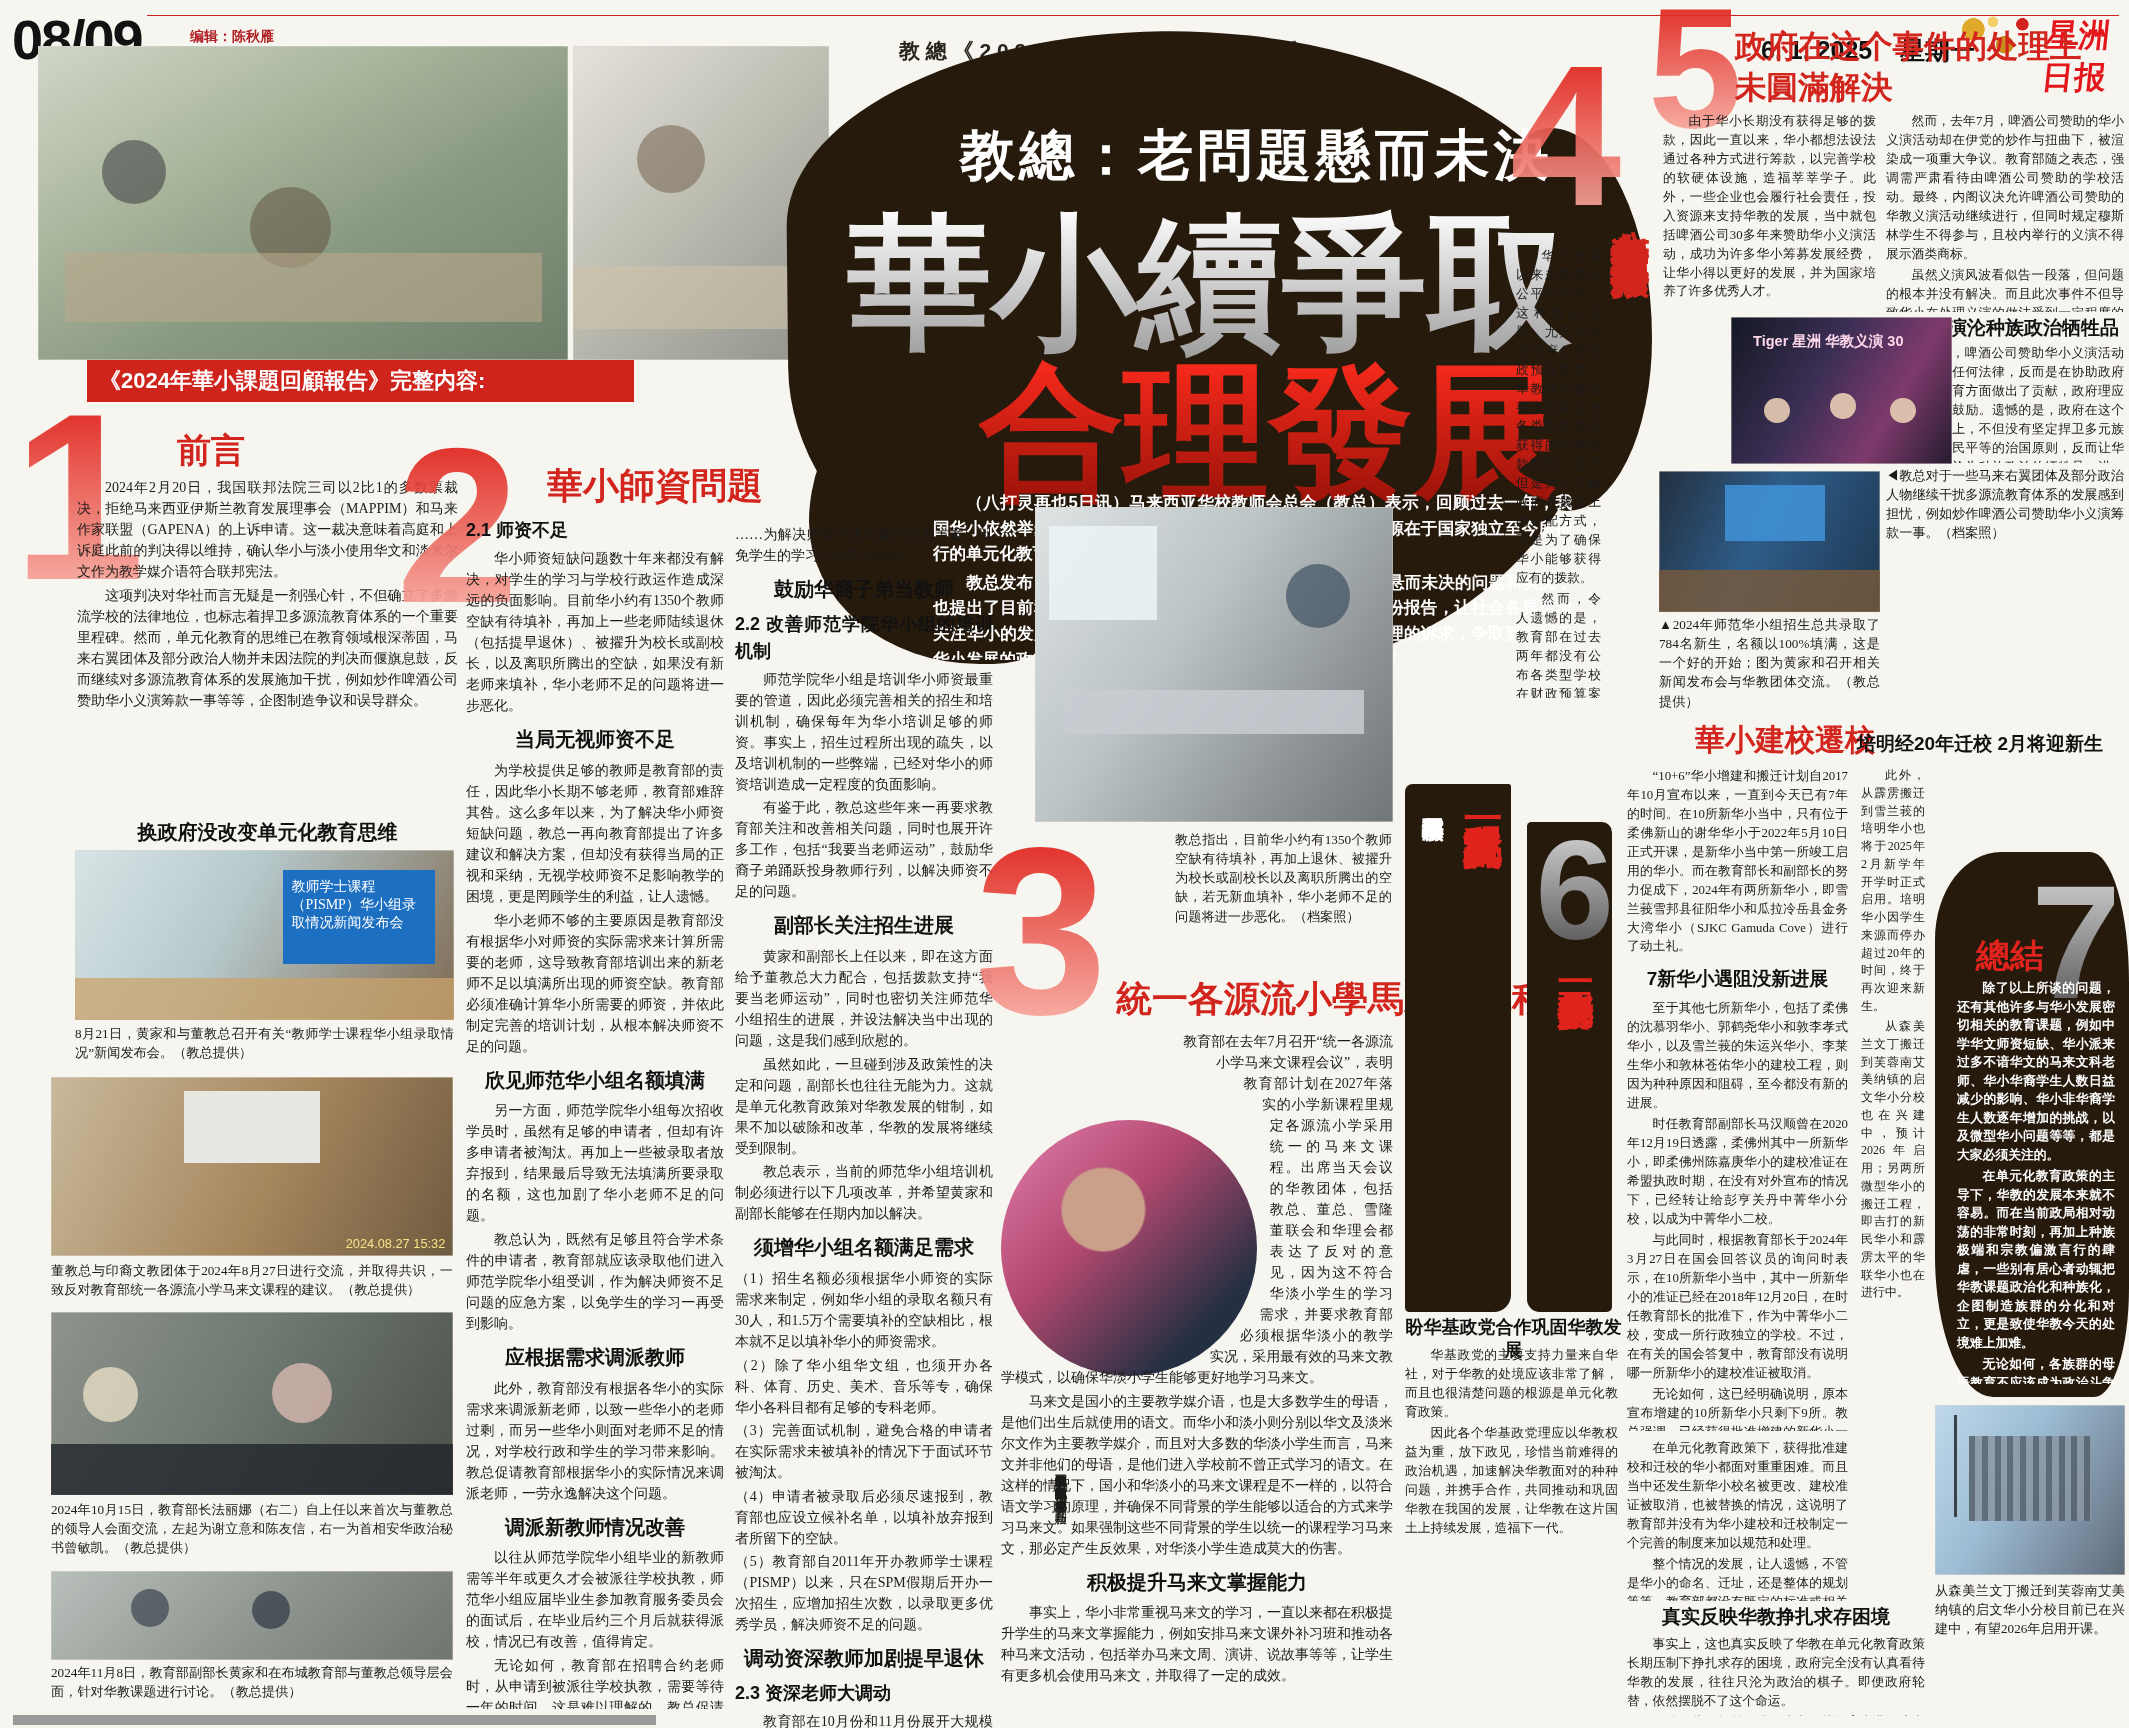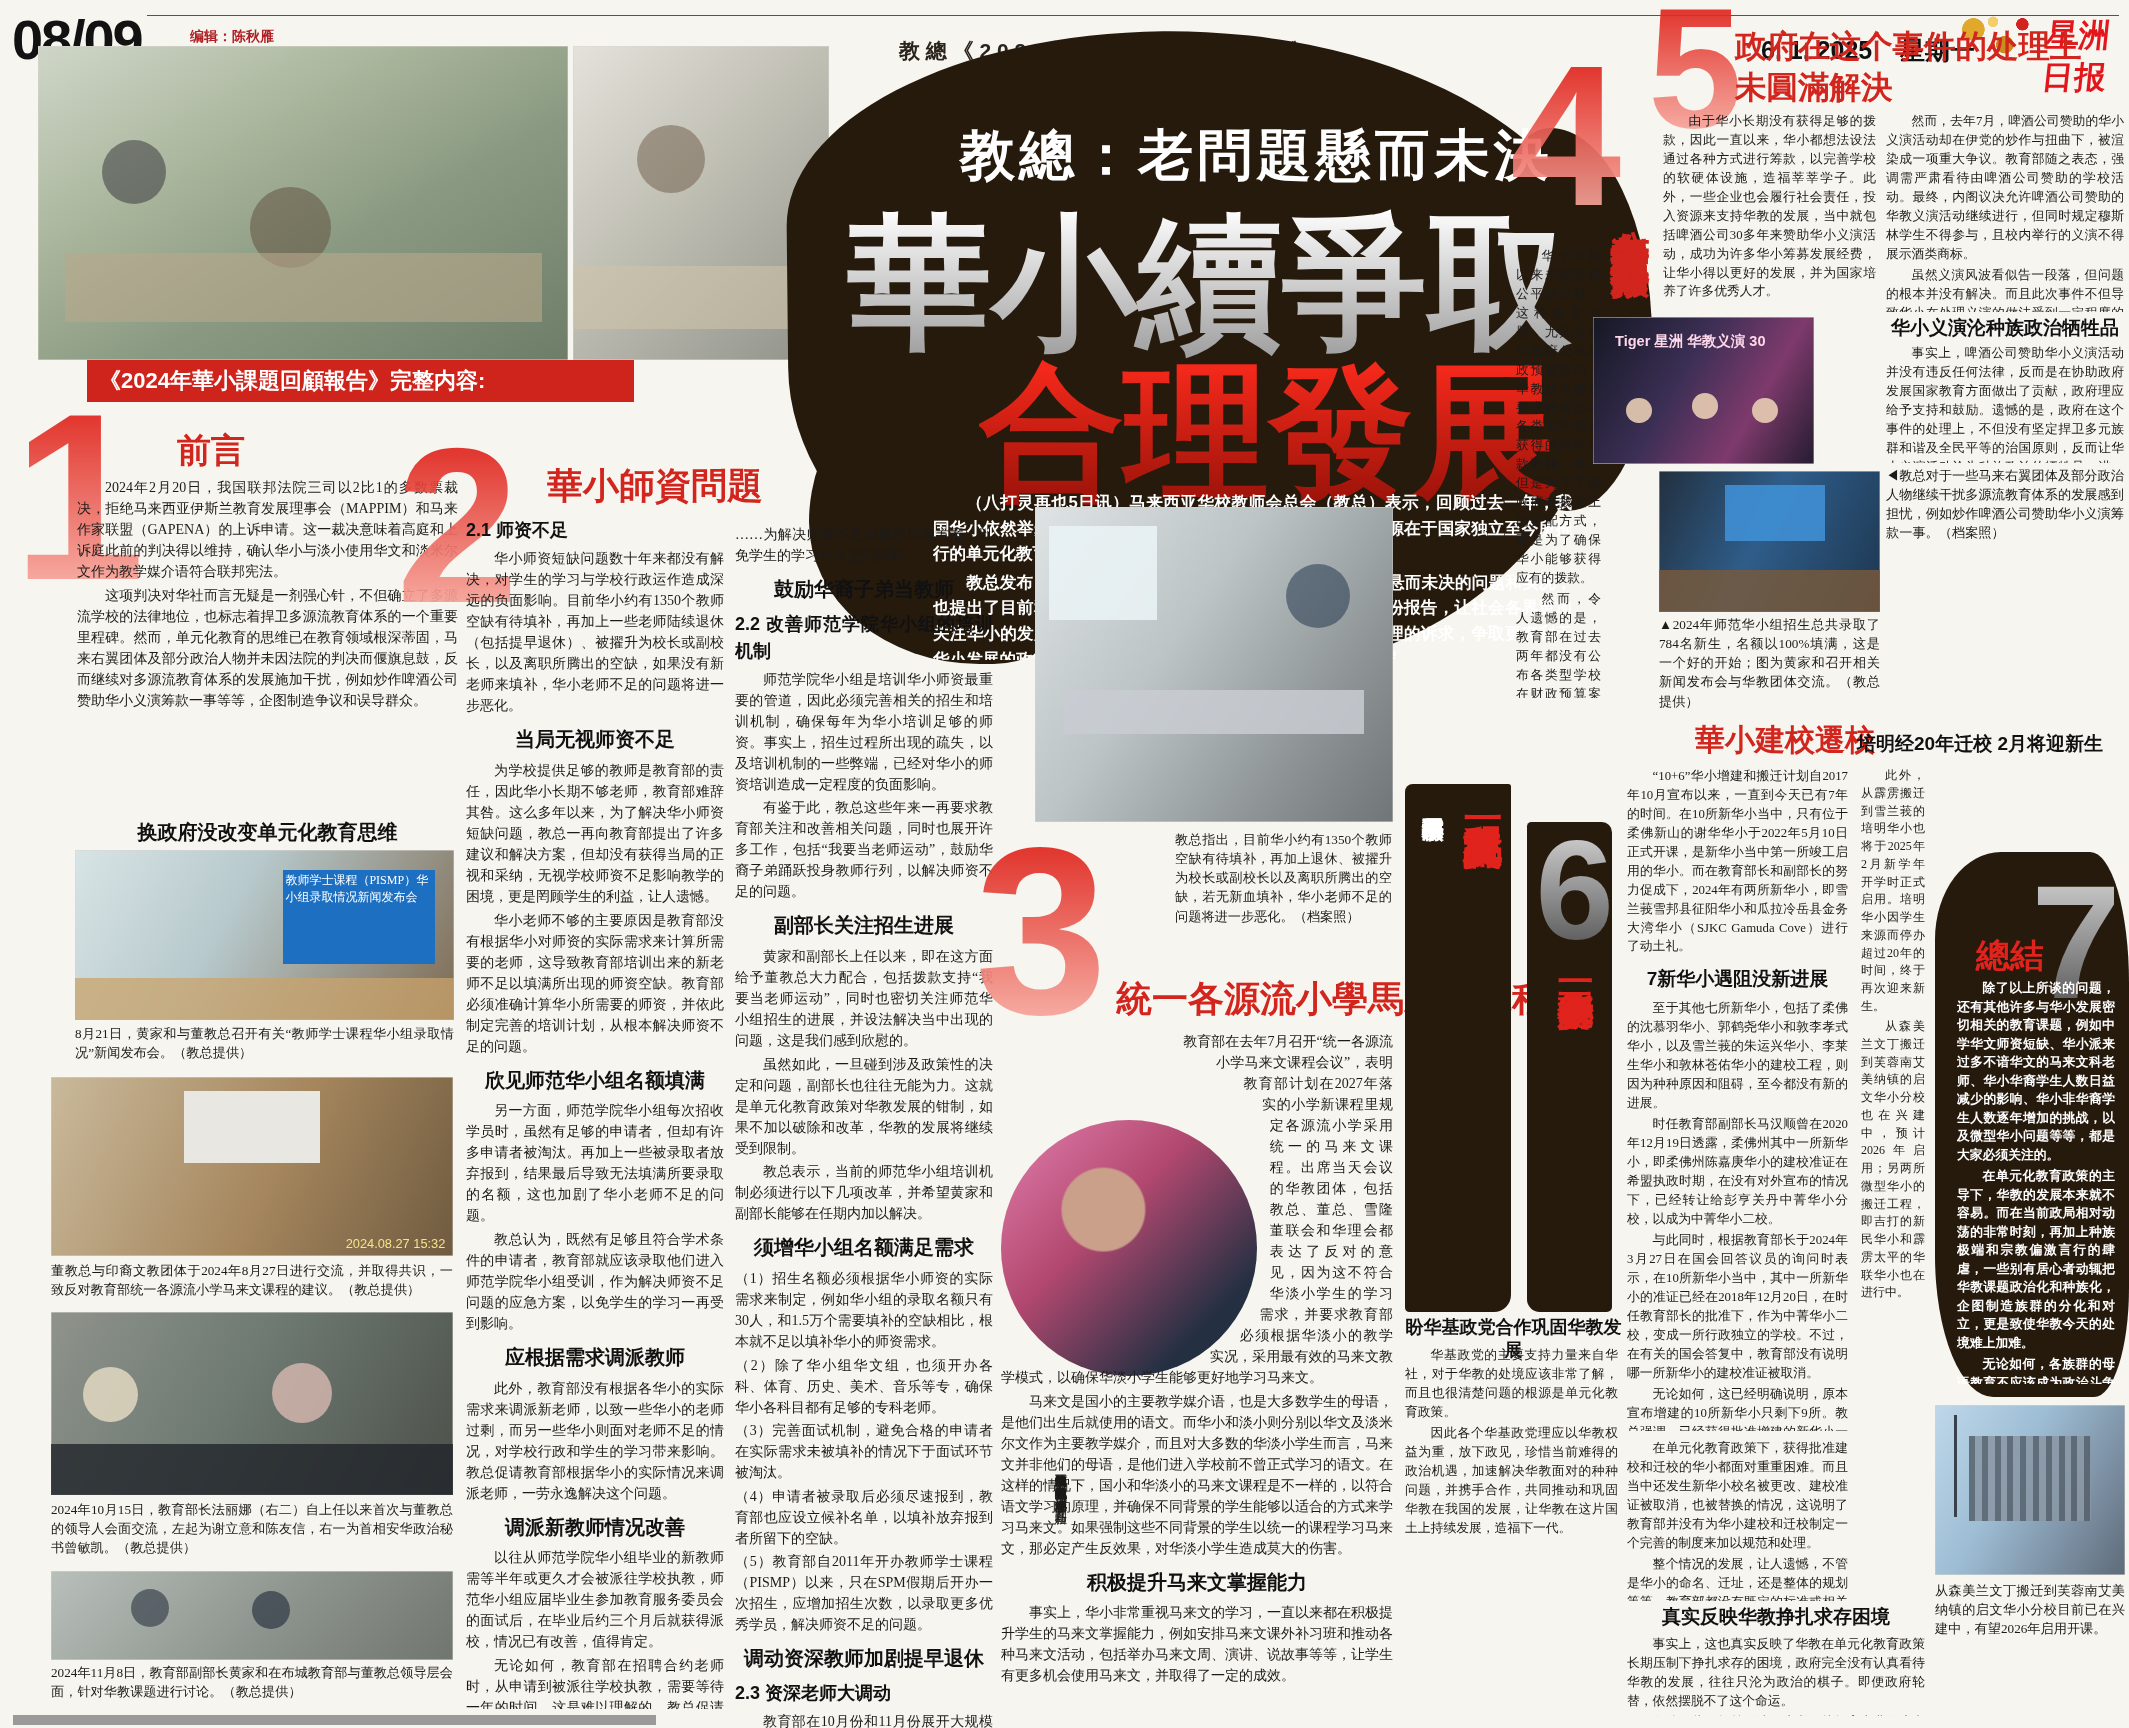--- a/index.html
+++ b/index.html
@@ -80,21 +80,21 @@
 <div class="abs num" style="left:12.8px;top:396px;font-size:238px;opacity:.92;">1</div>
 <div class="abs sec-title" style="left:177px;top:428px;font-size:34px;">前言</div>
 <div class="abs j clip body-t" style="left:77px;top:477px;width:381px;height:341px;">
   <div class="p">2024年2月20日，我国联邦法院三司以2比1的多数票裁决，拒绝马来西亚伊斯兰教育发展理事会（MAPPIM）和马来作家联盟（GAPENA）的上诉申请。这一裁决意味着高庭和上诉庭此前的判决得以维持，确认华小与淡小使用华文和淡米尔文作为教学媒介语符合联邦宪法。</div>
   <div class="p">这项判决对华社而言无疑是一剂强心针，不但确立了多源流学校的法律地位，也标志着捍卫多源流教育体系的一个重要里程碑。然而，单元化教育的思维已在教育领域根深蒂固，马来右翼团体及部分政治人物并未因法院的判决而偃旗息鼓，反而继续对多源流教育体系的发展施加干扰，例如炒作啤酒公司赞助华小义演筹款一事等等，企图制造争议和误导群众。</div>
 </div>
 <div class="abs sub" style="left:77px;top:820px;width:381px;margin:0;">换政府没改变单元化教育思维</div>
 <div class="abs j clip body-t" style="left:77px;top:852px;width:381px;height:0px;"></div>
 
 <div class="abs ph" style="left:75px;top:850px;width:379px;height:170px;background:linear-gradient(120deg,#d8e4e6 0%,#b7c9cc 40%,#7d6a52 100%);">
-  <div class="abs" style="left:55%;top:12%;width:40%;height:55%;background:#1d6fc2;color:#fff;font-size:12px;padding:2px;box-sizing:border-box;">教师学士课程（PISMP）华小组录取情况新闻发布会</div>
+  <div class="abs" style="left:55%;top:12%;width:40%;height:55%;background:#1d6fc2;color:#fff;font-size:14px;padding:8px;box-sizing:border-box;">教师学士课程（PISMP）华小组录取情况新闻发布会</div>
   <div class="abs" style="left:0;top:75%;width:100%;height:25%;background:#caa36b;opacity:.75;"></div>
 </div>
 <div class="abs cap" style="left:75px;top:1024px;width:379px;height:49px;">8月21日，黄家和与董教总召开有关“教师学士课程华小组录取情况”新闻发布会。（教总提供）</div>
 <div class="abs ph" style="left:51px;top:1077px;width:402px;height:179px;background:linear-gradient(115deg,#c9b99b 0%,#a5865d 55%,#6f5b40 100%);">
   <div class="abs" style="left:33%;top:8%;width:34%;height:40%;background:#e9e7e2;"></div>
   <div class="abs sans" style="right:7.7px;bottom:5.1px;color:#f4e48a;font-size:12.8px;">2024.08.27  15:32</div>
 </div>
 <div class="abs cap" style="left:51px;top:1261px;width:402px;height:47px;">董教总与印裔文教团体于2024年8月27日进行交流，并取得共识，一致反对教育部统一各源流小学马来文课程的建议。（教总提供）</div>
 <div class="abs ph" style="left:51px;top:1312px;width:402px;height:183px;background:linear-gradient(120deg,#8f938c 0%,#6e7a72 45%,#4c5049 100%);">
   <div class="abs" style="left:8%;top:30%;width:55px;height:55px;border-radius:50%;background:#e7ddc6;opacity:.8;"></div>
@@ -183,21 +183,21 @@
   <div class="p">由于华小长期没有获得足够的拨款，因此一直以来，华小都想法设法通过各种方式进行筹款，以完善学校的软硬体设施，造福莘莘学子。此外，一些企业也会履行社会责任，投入资源来支持华教的发展，当中就包括啤酒公司30多年来赞助华小义演活动，成功为许多华小筹募发展经费，让华小得以更好的发展，并为国家培养了许多优秀人才。</div>
 </div>
 <div class="abs j clip body-s" style="left:1886px;top:112px;width:238px;height:200px;">
   <div class="p">然而，去年7月，啤酒公司赞助的华小义演活动却在伊党的炒作与扭曲下，被渲染成一项重大争议。教育部随之表态，强调需严肃看待由啤酒公司赞助的学校活动。最终，内阁议决允许啤酒公司赞助的华教义演活动继续进行，但同时规定穆斯林学生不得参与，且校内举行的义演不得展示酒类商标。</div>
   <div class="p">虽然义演风波看似告一段落，但问题的根本并没有解决。而且此次事件不但导致华小在处理义演的做法受到一定程度的限制，更是对华教的发展产生了负面影响，并造成伤害。</div>
 </div>
 <div class="abs sub" style="left:1886px;top:316px;width:238px;margin:0;font-size:19px;">华小义演沦种族政治牺牲品</div>
 <div class="abs j clip body-s" style="left:1886px;top:344px;width:238px;height:119px;">
   <div class="p">事实上，啤酒公司赞助华小义演活动并没有违反任何法律，反而是在协助政府发展国家教育方面做出了贡献，政府理应给予支持和鼓励。遗憾的是，政府在这个事件的处理上，不但没有坚定捍卫多元族群和谐及全民平等的治国原则，反而让华小义演活动沦为种族政治的牺牲品，进一步助长了国内种族和极端主义思维的蔓延。</div>
 </div>
-<div class="abs ph" style="left:1593px;top:317px;width:221px;height:147px;background:linear-gradient(120deg,#141824 0%,#3c2f55 40%,#7e3a6c 70%,#241c30 100%);">
+<div class="abs ph" style="left:1731px;top:317px;width:221px;height:147px;background:linear-gradient(120deg,#141824 0%,#3c2f55 40%,#7e3a6c 70%,#241c30 100%);">
   <div class="abs sans b" style="left:10%;top:10%;color:#ffd7ea;font-size:14.5px;">Tiger 星洲 华教义演 30</div>
   <div class="abs" style="left:15%;top:55%;width:25.6px;height:25.6px;border-radius:50%;background:#e8cdb4;opacity:.9;"></div>
   <div class="abs" style="left:45%;top:52%;width:25.6px;height:25.6px;border-radius:50%;background:#e8cdb4;opacity:.9;"></div>
   <div class="abs" style="left:72%;top:55%;width:25.6px;height:25.6px;border-radius:50%;background:#e8cdb4;opacity:.9;"></div>
 </div>
 <div class="abs cap clip" style="left:1886px;top:466px;width:238px;height:141px;">◀教总对于一些马来右翼团体及部分政治人物继续干扰多源流教育体系的发展感到担忧，例如炒作啤酒公司赞助华小义演筹款一事。（档案照）</div>
 <div class="abs ph" style="left:1659px;top:471px;width:221px;height:141px;background:linear-gradient(115deg,#22303f 0%,#2f5d8a 45%,#1d3750 100%);">
   <div class="abs" style="left:30%;top:10%;width:45%;height:40%;background:#3f8fd4;opacity:.9;"></div>
   <div class="abs" style="left:0;top:70%;width:100%;height:30%;background:#7b5a3a;opacity:.8;"></div>
 </div>

